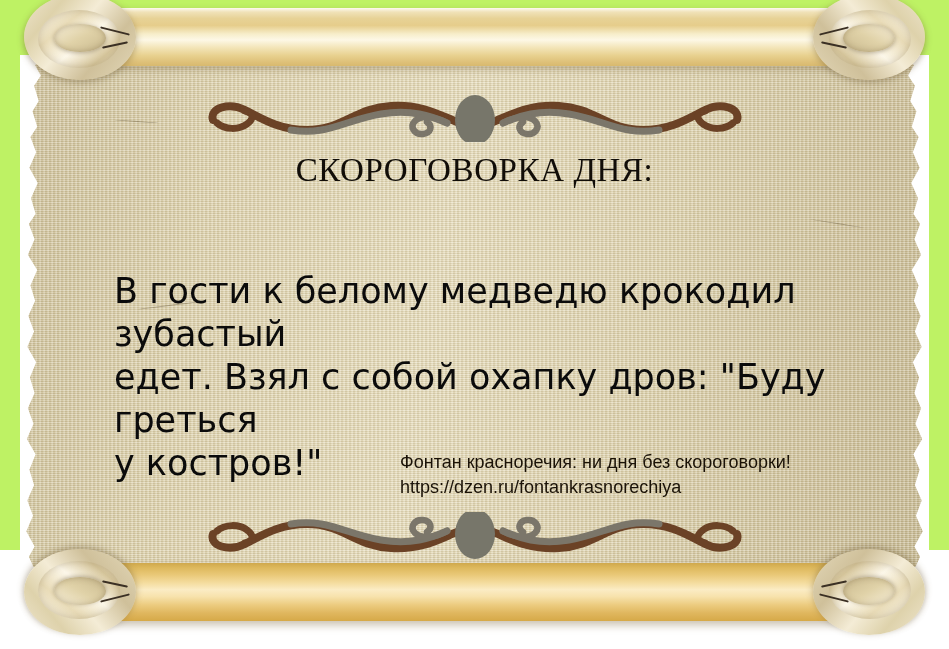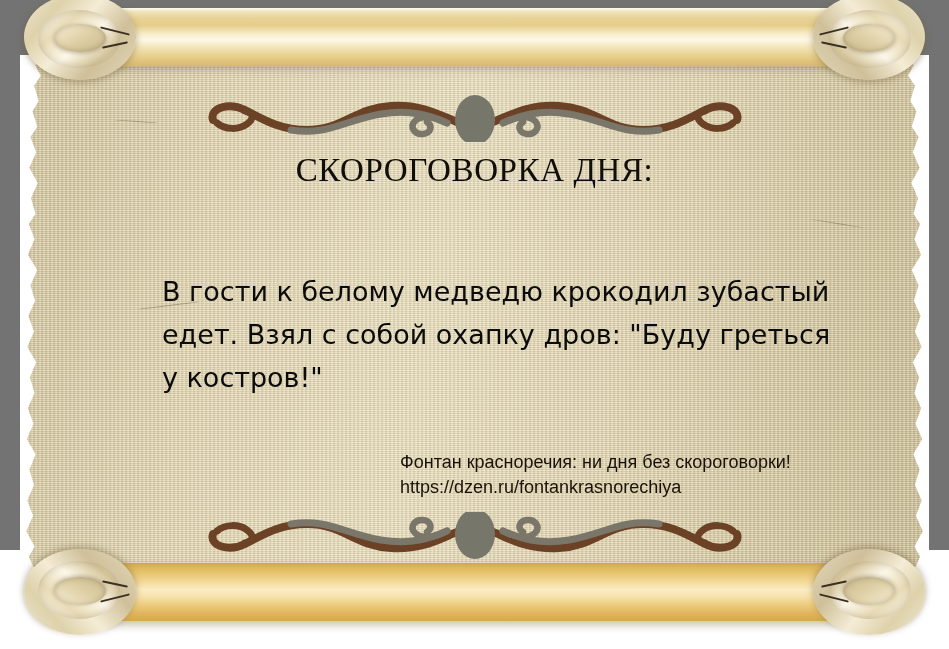--- a/index.html
+++ b/index.html
@@ -11,21 +11,21 @@
     width: 949px;
     height: 649px;
     overflow: hidden;
     font-family: "Liberation Sans", sans-serif;
   }
 
   #scroll-stage {
     position: relative;
     width: 949px;
     height: 550px;
-    background: #737373;
+    background: #bef264;
   }
 
   
   .parchment-sheet {
     position: absolute;
     left: 20px;
     top: 55px;
     width: 909px;
     height: 512px;
     background-color: #d4c8a2;
@@ -166,24 +166,23 @@
     letter-spacing: 0.6px;
     color: #110d08;
     white-space: nowrap;
   }
   .scroll-body {
     position: absolute;
     left: 114px;
     top: 270px;
     width: 760px;
     font-family: "DejaVu Sans", sans-serif;
-    font-size: 27px;
+    font-size: 35px;
     line-height: 43px;
     color: #0b0b0b;
-    padding-left: 48px;
   }
   .scroll-signature {
     position: absolute;
     left: 400px;
     top: 450px;
     font-family: Liberation Sans, sans-serif;
     font-size: 18px;
     line-height: 25px;
     color: #1a1207;
     white-space: nowrap;

